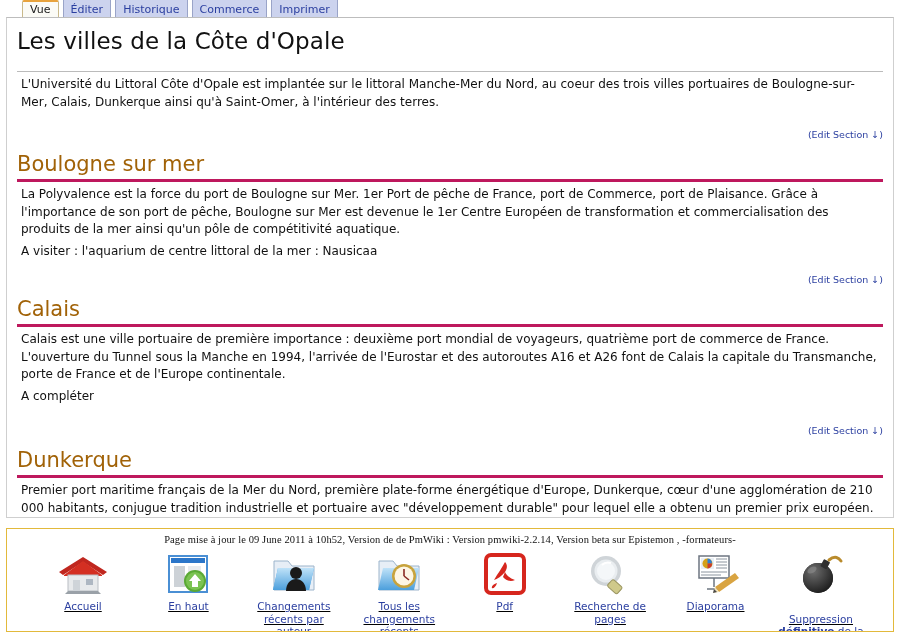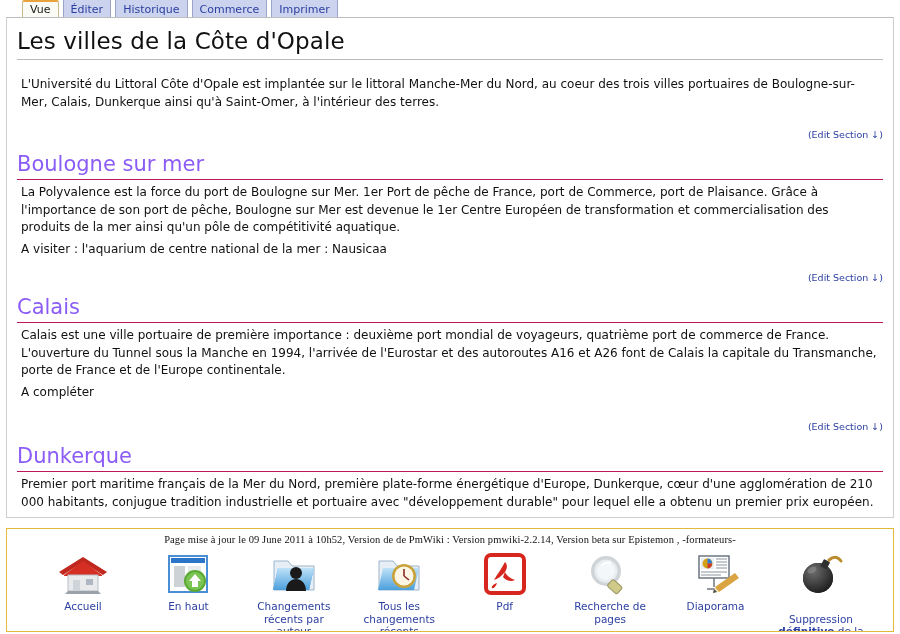--- a/index.html
+++ b/index.html
@@ -55,32 +55,32 @@
     box-sizing: border-box;
     padding: 6px 10px 0 10px;
     position: relative;
     overflow: hidden;
   }
 
   h1.page-title {
     font-size: 23px;
     font-weight: normal;
     letter-spacing: 0.1px;
-    margin: 4px 0 16px 0;
-    padding: 0 0 5px 0;
+    margin: 4px 0 4px 0;
+    padding: 0 0 17px 0;
     border-bottom: 1px solid #bbbbbb;
     color: #111;
   }
   h2.section-title {
     font-size: 21px;
     font-weight: normal;
     margin: 2px 0 0 0;
     padding: 0 0 3px 0;
-    border-bottom: 1px solid #be185d;
-    color: #8b5cf6;
+    border-bottom: 3px solid #be185d;
+    color: #a16207;
   }
   p.para {
     margin: 4px;
     padding: 0;
     font-size: 12px;
     line-height: 17.5px;
     color: #111;
   }
   .intro {
     margin-top: 22px;
@@ -126,20 +126,21 @@
   .iconrow {
     display: flex;
     align-items: flex-start;
     justify-content: space-between;
     padding: 0 24px 0 28px;
   }
   .iconcell {
     width: 96px;
     text-align: center;
     cursor: pointer;
+    text-decoration: underline;
   }
   .iconbox {
     height: 46px;
     display: flex;
     align-items: center;
     justify-content: center;
   }
   .iconlabel {
     font-size: 10.5px;
     line-height: 12.5px;
@@ -167,21 +168,21 @@
   <h1 class="page-title">Les villes de la Côte d'Opale</h1>
 
   <p class="para intro">L'Université du Littoral Côte d'Opale est implantée sur le littoral Manche-Mer du Nord, au coeur des trois villes portuaires de Boulogne-sur-Mer, Calais, Dunkerque ainsi qu'à Saint-Omer, à l'intérieur des terres.</p>
 
   <div class="sec-gap-a"></div>
   <div class="editsec">(Edit Section ↓)</div>
   <div class="sec-gap-b"></div>
 
   <h2 class="section-title">Boulogne sur mer</h2>
   <p class="para">La Polyvalence est la force du port de Boulogne sur Mer. 1er Port de pêche de France, port de Commerce, port de Plaisance. Grâce à l'importance de son port de pêche, Boulogne sur Mer est devenue le 1er Centre Européen de transformation et commercialisation des produits de la mer ainsi qu'un pôle de compétitivité aquatique.</p>
-  <p class="para indent">A visiter : l'aquarium de centre national de la mer : Nausicaa</p>
+  <p class="para indent">A visiter : l'aquarium de centre littoral de la mer : Nausicaa</p>
 
   <div class="sec-gap-b"></div>
   <div class="editsec">(Edit Section ↓)</div>
   <div class="sec-gap-b"></div>
 
   <h2 class="section-title">Calais</h2>
   <p class="para">Calais est une ville portuaire de première importance : deuxième port mondial de voyageurs, quatrième port de commerce de France. L'ouverture du Tunnel sous la Manche en 1994, l'arrivée de l'Eurostar et des autoroutes A16 et A26 font de Calais la capitale du Transmanche, porte de France et de l'Europe continentale.</p>
   <p class="para indent">A compléter</p>
 
   <div class="sec-gap-c"></div>

